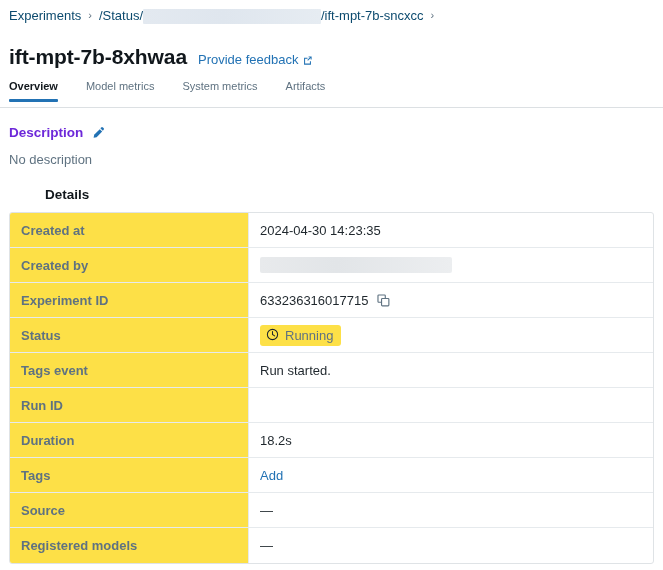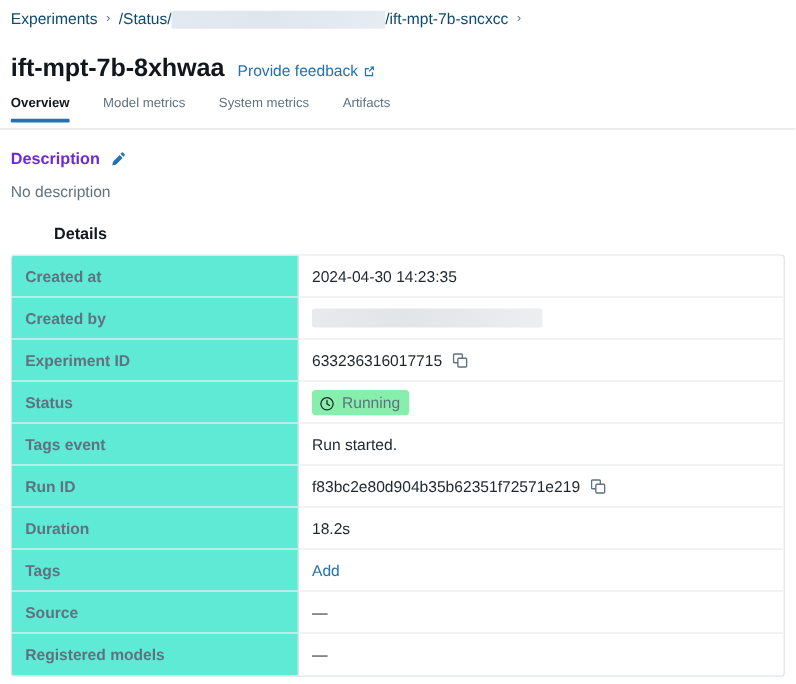--- a/index.html
+++ b/index.html
@@ -92,21 +92,21 @@
     border: 1px solid #dfe3e6;
     border-radius: 3px;
     border-collapse: separate;
     overflow: hidden;
     background: #fff;
   }
   .row { display: flex; height: 35px; border-bottom: 1px solid #e6eaed; }
   .row:last-child { border-bottom: none; }
   .cell-key {
     width: 239px; flex: 0 0 239px;
-    background: #5eead4;
+    background: #fde047;
     border-right: 1px solid #e6eaed;
     display: flex; align-items: center;
     padding-left: 11px;
     font-size: 13px; font-weight: bold; color: #5f7281;
     white-space: nowrap;
   }
   .cell-val {
     flex: 1 1 auto;
     display: flex; align-items: center;
     padding-left: 11px;
@@ -120,22 +120,22 @@
     cursor: pointer; flex: none;
   }
   .redacted-bar {
     display: inline-block;
     width: 192px; height: 16px;
     background: linear-gradient(90deg,#e8eaec,#e2e5e8 40%,#eceef0);
     border-radius: 2px;
     filter: blur(0.6px);
   }
   .status-badge {
-    display: inline-flex; align-items: flex-end; gap: 6px;
-    background: #86efac; border-radius: 3px;
+    display: inline-flex; align-items: flex-start; gap: 6px;
+    background: #fde047; border-radius: 3px;
     padding: 3px 8px 3px 6px;
   }
   .status-badge .label { font-size: 13px; color: #5f7281; }
   .clock-icon { width: 13px; height: 13px; display: block; }
 </style>
 </head>
 <body>
 
 <div class="page">
 
@@ -215,27 +215,20 @@
       </div>
     </div>
 
     <div class="row">
       <div class="cell-key">Tags event</div>
       <div class="cell-val">Run started.</div>
     </div>
 
     <div class="row">
       <div class="cell-key">Run ID</div>
-      <div class="cell-val">
-        <span>f83bc2e80d904b35b62351f72571e219</span>
-        <svg class="copy-icon" viewBox="0 0 16 16">
-          <rect x="1.2" y="1.2" width="9" height="9" rx="1" fill="none" stroke="#5f7281" stroke-width="1.4"></rect>
-          <rect x="5.6" y="5.6" width="9" height="9" rx="1" fill="#ffffff" stroke="#5f7281" stroke-width="1.4"></rect>
-        </svg>
-      </div>
     </div>
 
     <div class="row">
       <div class="cell-key">Duration</div>
       <div class="cell-val">18.2s</div>
     </div>
 
     <div class="row">
       <div class="cell-key">Tags</div>
       <div class="cell-val">

